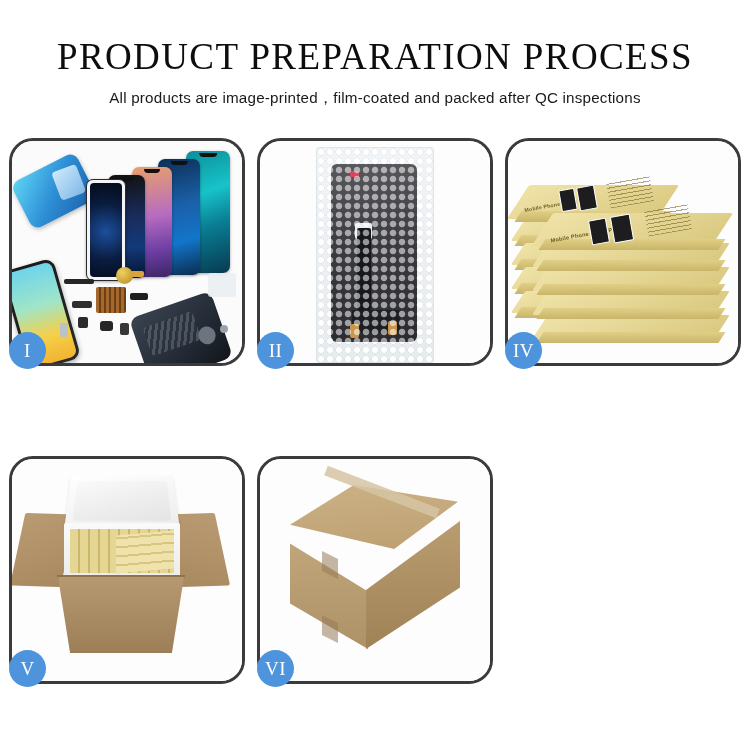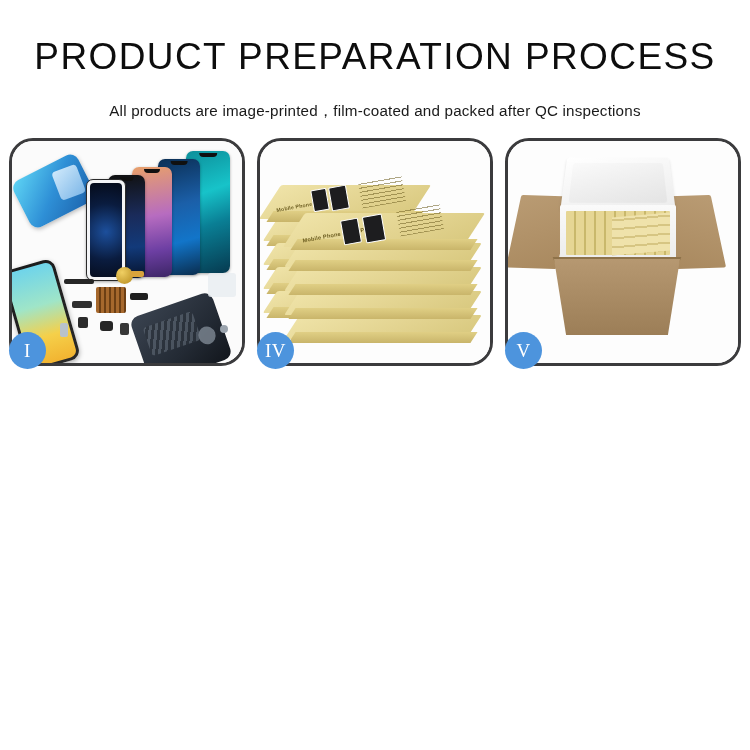--- a/index.html
+++ b/index.html
@@ -14,27 +14,27 @@
 
   
   .header{position:absolute;left:0;top:0;width:750px;text-align:center;}
   .title{
     font-size:37px;
     font-weight:400;
     letter-spacing:1.4px;
     color:#0d0d0d;
     margin-top:38px;
     line-height:1;
-    font-family:Liberation Sans, sans-serif;
+    font-family:Liberation Serif, serif;
     text-align:center;
   }
   .subtitle{
     font-size:15.2px;
     color:#1a1a1a;
-    margin-top:26px;
+    margin-top:13px;
     letter-spacing:.2px;
     font-family:"Liberation Sans", sans-serif;
   }
 
   
   .grid{
     position:absolute;
     left:9px; top:138px;
     width:732px; height:546px;
     display:grid;
@@ -289,20 +289,36 @@
         <div class="dot s4"></div>
         <div class="dot s5"></div>
         <div class="dot s6"></div>
         <div class="dot s7"></div>
         <div class="dot s8"></div>
         <div class="dot s9"></div>
       </div>
       <div class="badge">I</div>
     </div>
 
+    <div class="panel">
+      <div class="panel-inner p2">
+        <div class="bag">
+          <div class="lcd">
+            <span class="redtag"></span>
+            <span class="flexpad"></span>
+            <span class="flex"></span>
+            <span class="conn"></span>
+            <span class="gold1"></span>
+            <span class="gold2"></span>
+          </div>
+          <div class="bubbleoverlay"></div>
+        </div>
+      </div>
+      <div class="badge">II</div>
+    </div>
 
 
     <div class="panel">
       <div class="panel-inner p4">
         <div class="stack">
 
           <div class="sbox" style="left:6px;top:62px;width:108px;height:22px;">
               <div class="top"></div>
               <div class="side" style="top:16px;"></div>
             </div>
@@ -365,15 +381,26 @@
         <div class="foamlid"></div>
         <div class="foambody"></div>
         <div class="yellowrows"></div>
         <div class="yellowrows2"></div>
         <div class="cartonrim"></div>
         <div class="cartonbody"></div>
       </div>
       <div class="badge">V</div>
     </div>
 
+    <div class="panel">
+      <div class="panel-inner p6">
+        <div class="ctop"></div>
+        <div class="cleft"></div>
+        <div class="cright"></div>
+        <div class="seam"></div>
+        <div class="tape1"></div>
+        <div class="tape2"></div>
+      </div>
+      <div class="badge">VI</div>
+    </div>
 
   </div>
 </div>
 
 </body></html>

